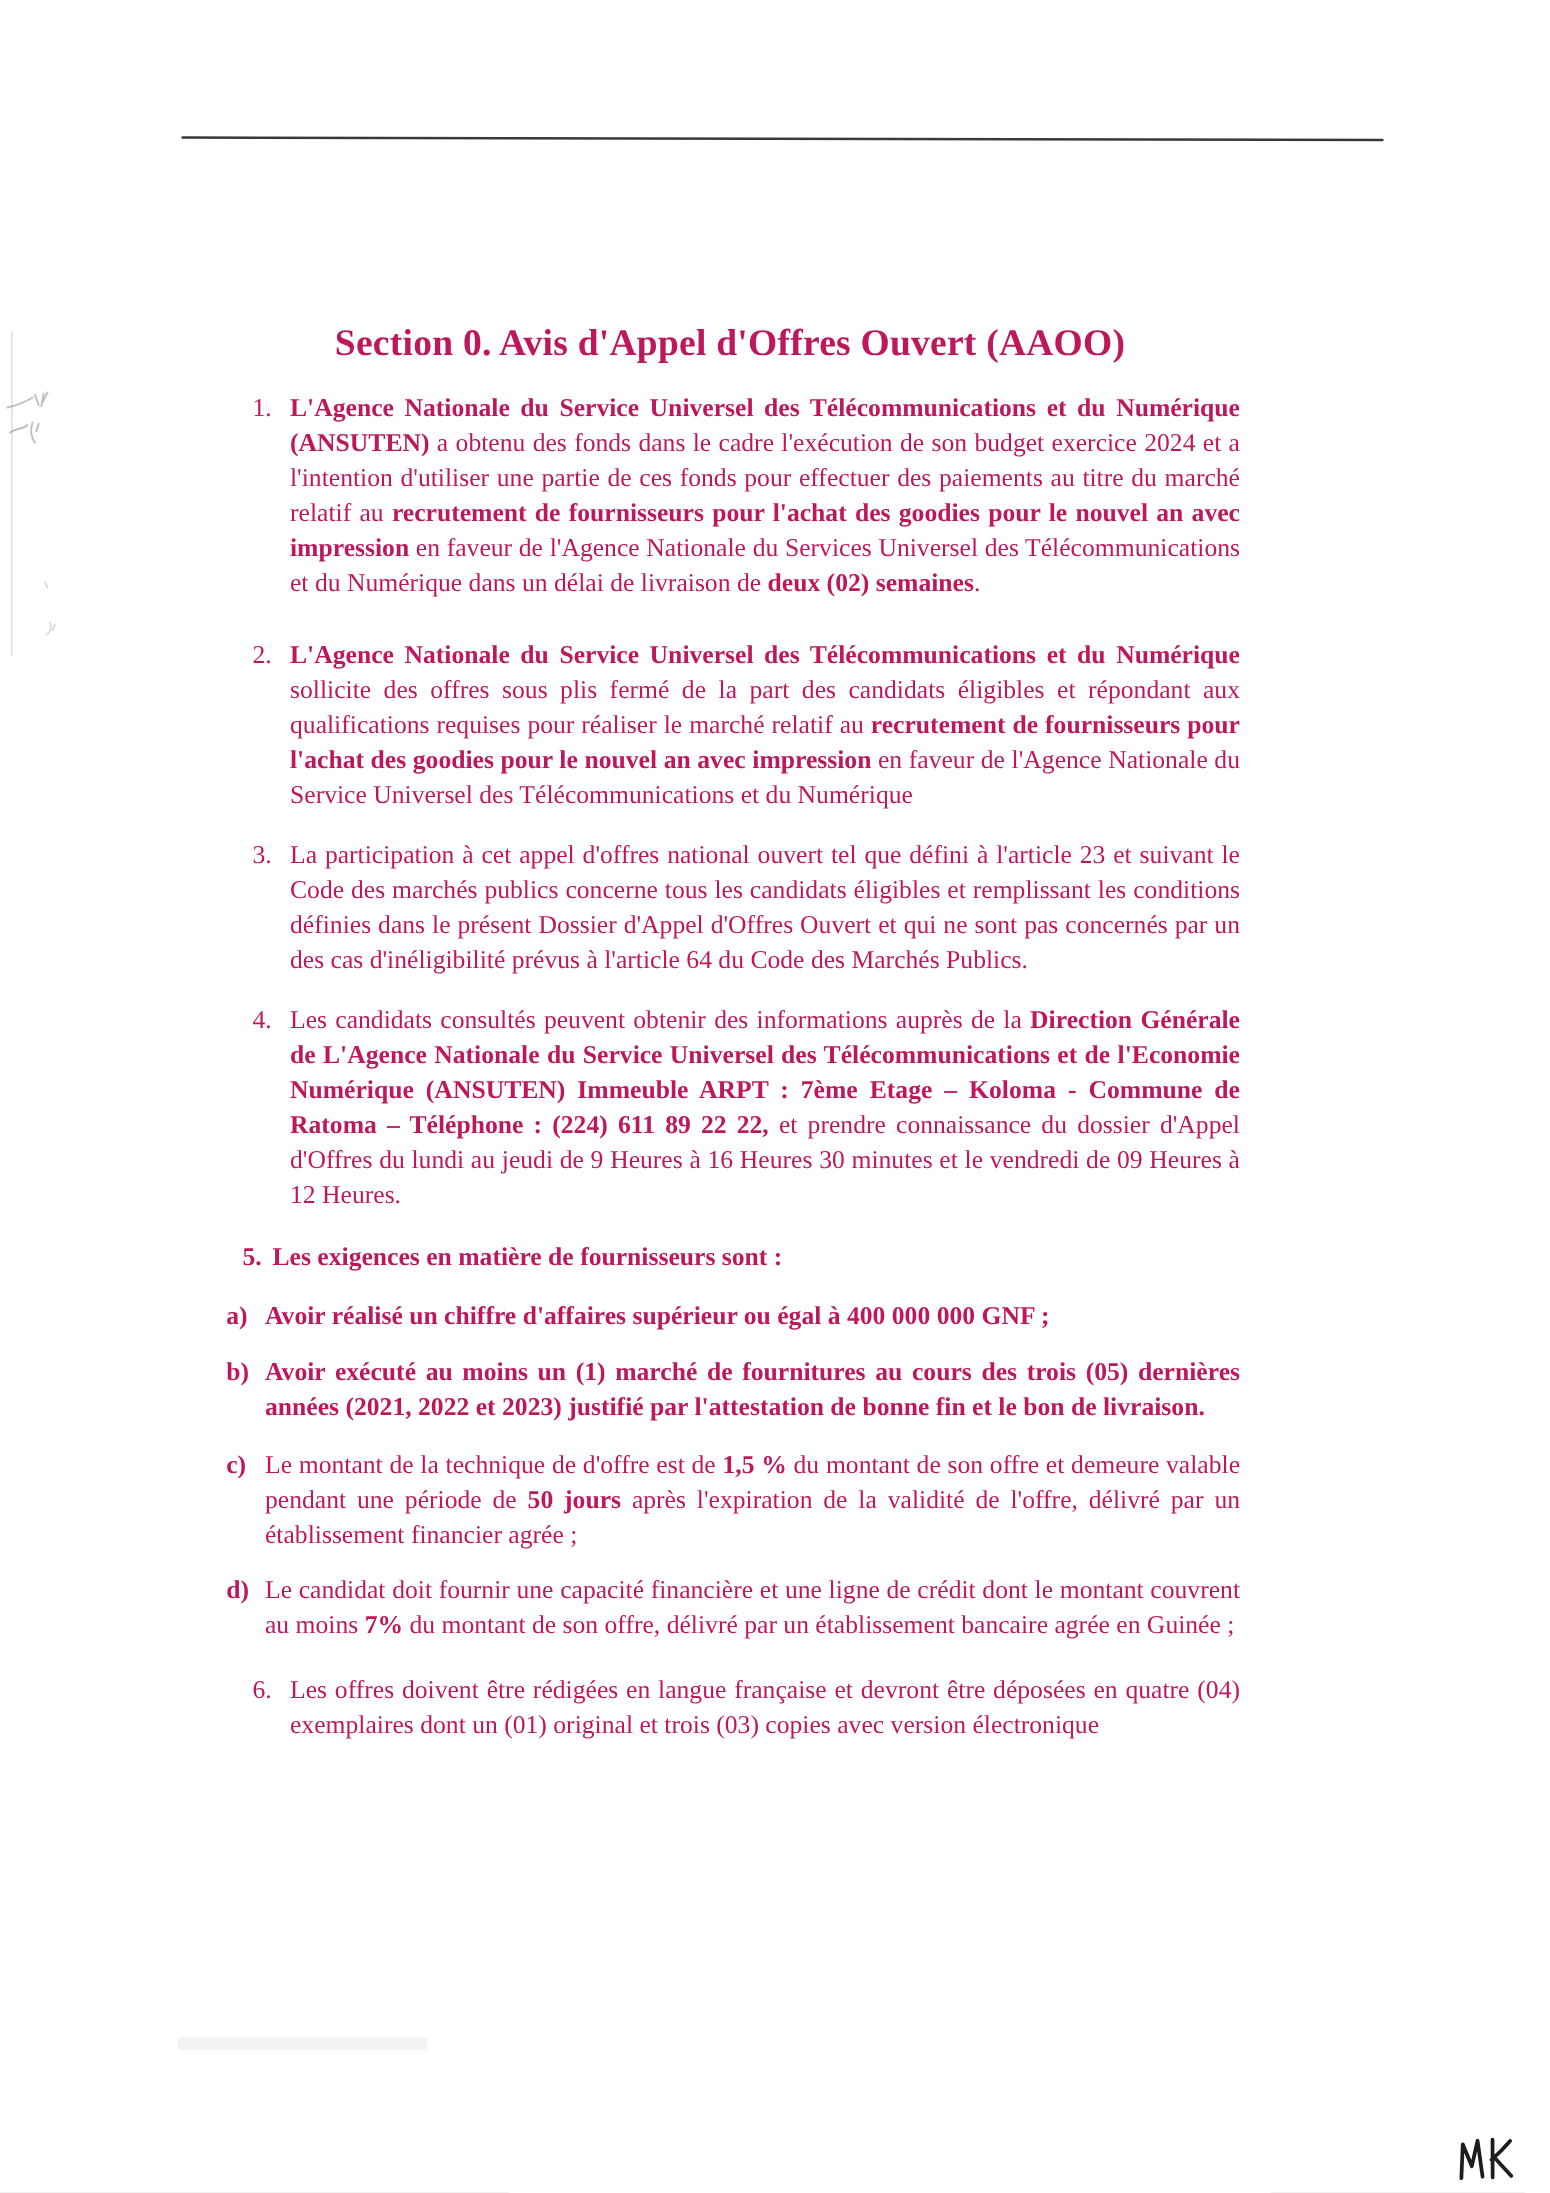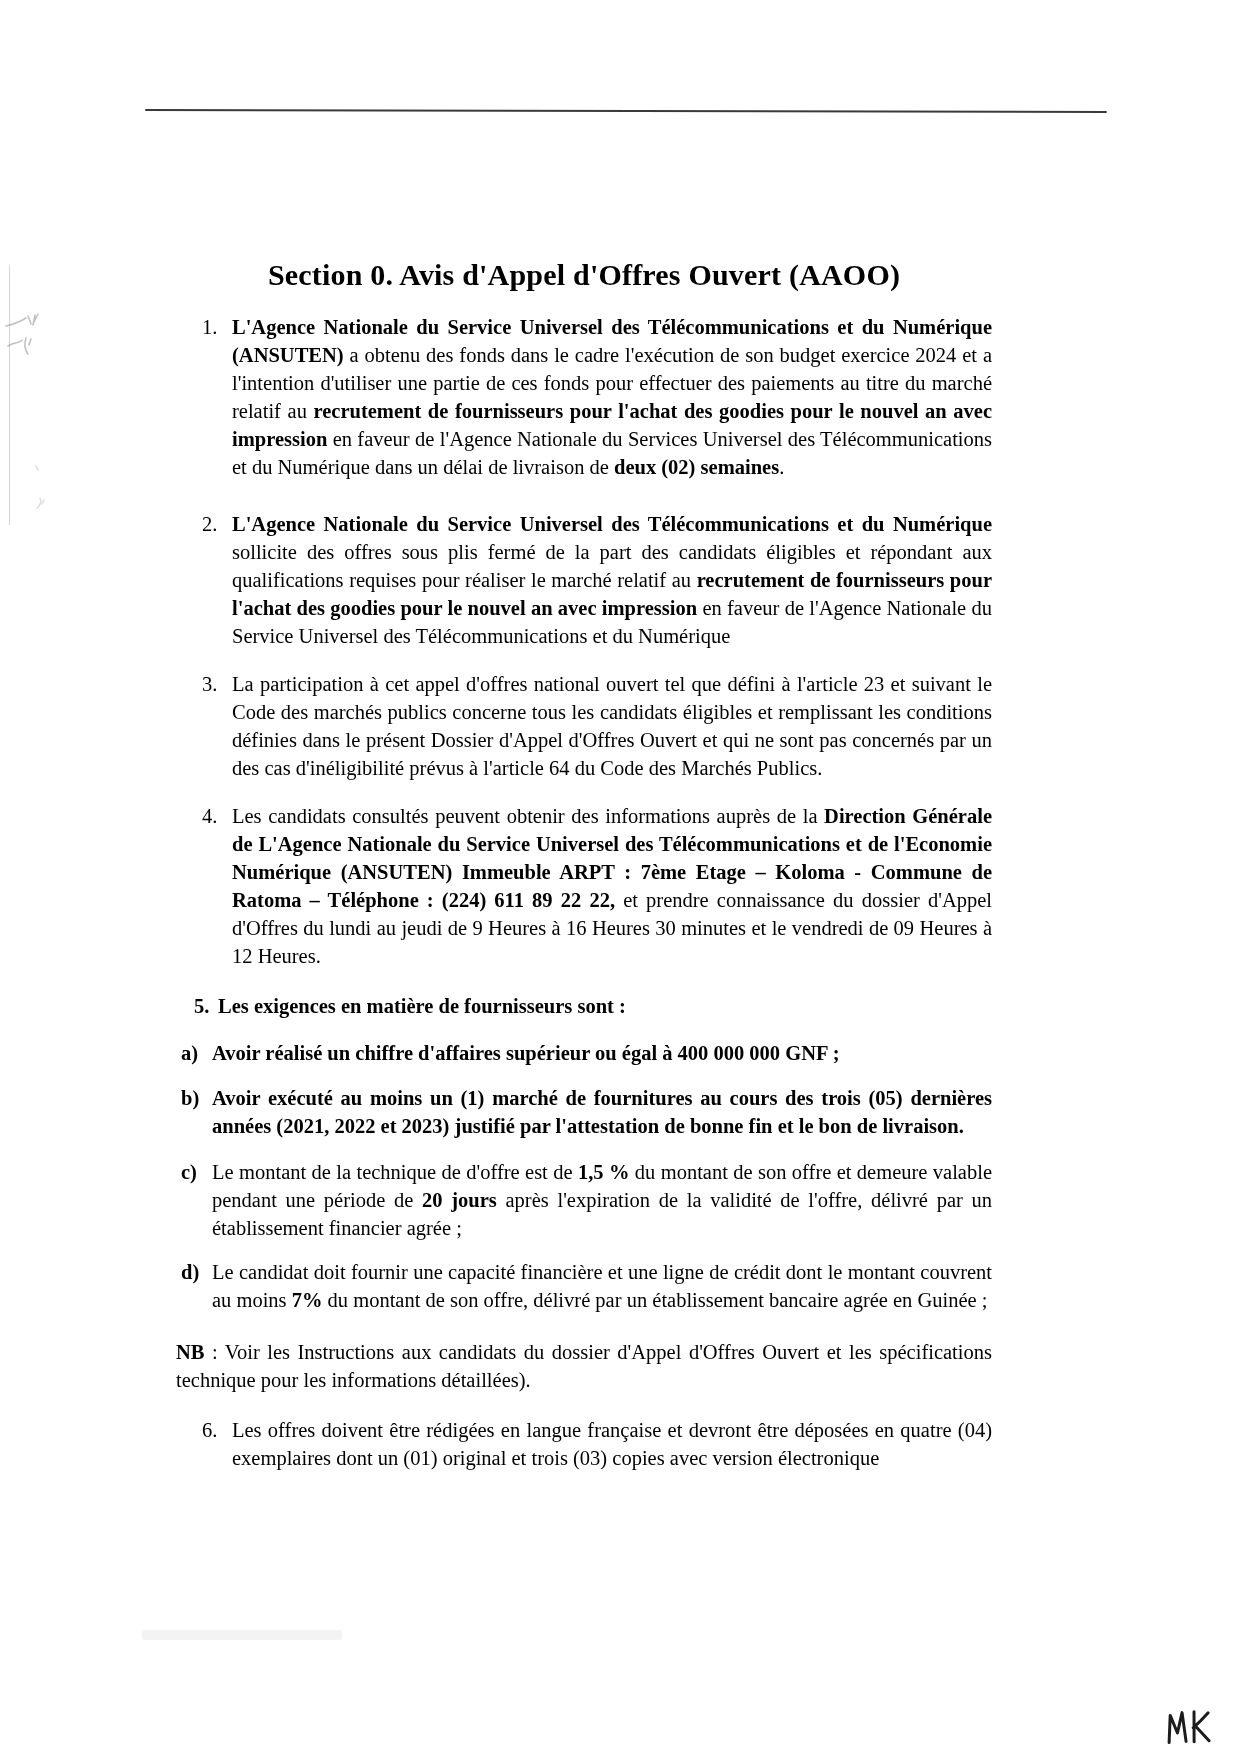--- a/index.html
+++ b/index.html
@@ -2,21 +2,21 @@
 <html><head>
 <meta charset="utf-8">
 <style>
   html,body { margin:0; padding:0; background:#e8e8e8; }
   .page {
     position:relative;
     width:1240px; height:1754px;
     margin:0 auto;
     background:#ffffff;
     font-family:"Liberation Serif","DejaVu Serif",serif;
-    color:#000000;
+    color:#be185d;
     overflow:hidden;
   }
   .top-rule {
     position:absolute; left:145px; top:110px;
     width:962px; height:2px;
     background:#3a3a3a;
     transform:rotate(0.12deg);
     border-radius:2px;
   }
   .doc-title {
@@ -112,28 +112,25 @@
       <div class="row alpha">
         <span class="marker">a)</span>
         <p class="body"><b>Avoir réalisé un chiffre d'affaires supérieur ou égal à 400 000 000 GNF ;</b></p>
       </div>
       <div class="row alpha">
         <span class="marker">b)</span>
         <p class="body"><b>Avoir exécuté au moins un (1) marché de fournitures au cours des trois (05) dernières années (2021, 2022 et 2023) justifié par l'attestation de bonne fin et le bon de livraison.</b></p>
       </div>
       <div class="row alpha">
         <span class="marker">c)</span>
-        <p class="body"><span>Le montant de la technique de d'offre est de </span><b>1,5 %</b><span> du montant de son offre et demeure valable pendant une période de </span><b>20 jours</b><span> après l'expiration de la validité de l'offre, délivré par un établissement financier agrée ;</span></p>
+        <p class="body"><span>Le montant de la technique de d'offre est de </span><b>1,5 %</b><span> du montant de son offre et demeure valable pendant une période de </span><b>50 jours</b><span> après l'expiration de la validité de l'offre, délivré par un établissement financier agrée ;</span></p>
       </div>
       <div class="row alpha">
         <span class="marker">d)</span>
         <p class="body"><span>Le candidat doit fournir une capacité financière et une ligne de crédit dont le montant couvrent au moins </span><b>7%</b><span> du montant de son offre, délivré par un établissement bancaire agrée en Guinée ;</span></p>
-      </div>
-      <div class="row plain">
-        <p class="body"><b>NB</b><span> : Voir les Instructions aux candidats du dossier d'Appel d'Offres Ouvert et les spécifications technique pour les informations détaillées).</span></p>
       </div>
       <div class="row num">
         <span class="marker">6.</span>
         <p class="body"><span>Les offres doivent être rédigées en langue française et devront être déposées en quatre (04) exemplaires dont un (01) original et trois (03) copies avec version électronique</span></p>
       </div>
     </div>
 
   <div class="smudge"></div>
 
   <svg class="paraph" width="54" height="44" viewBox="0 0 54 44">

